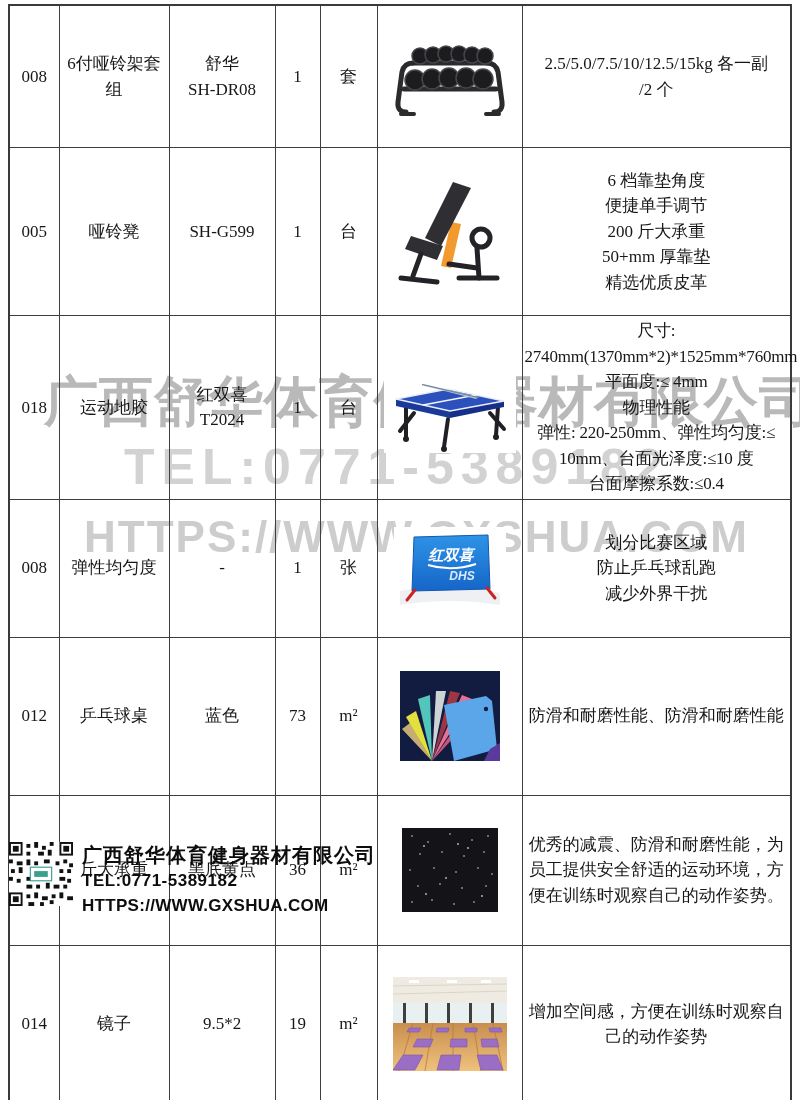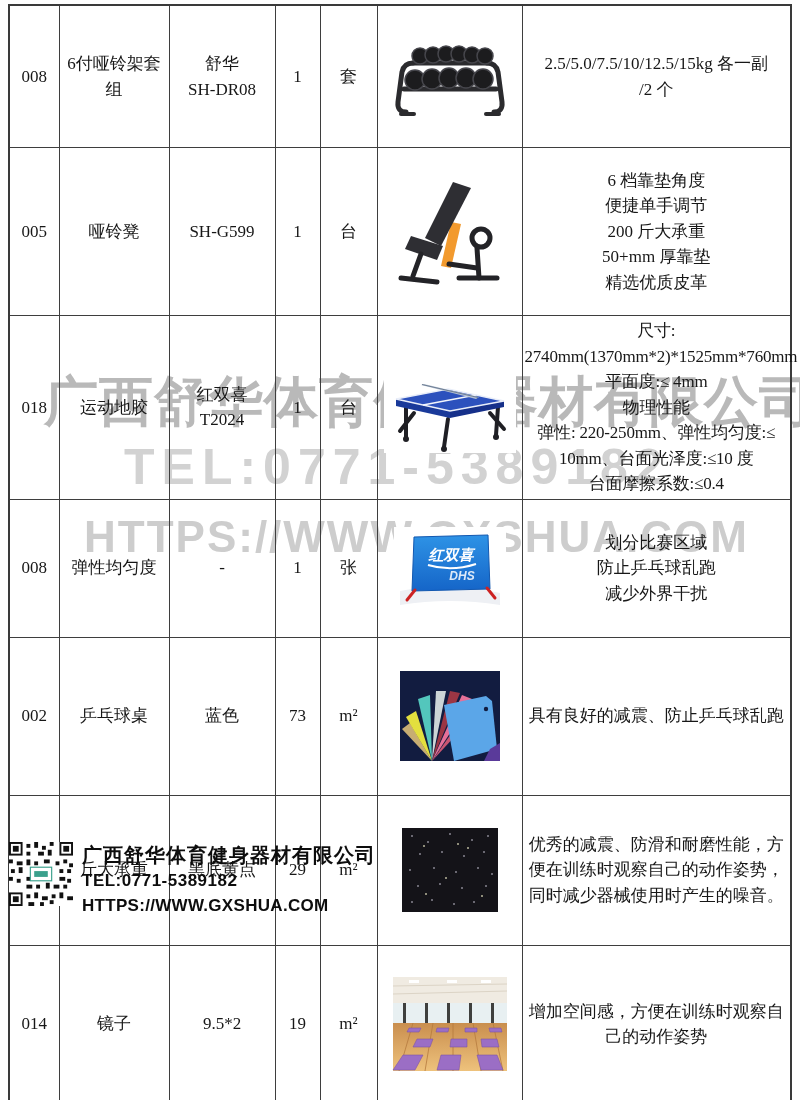--- a/index.html
+++ b/index.html
@@ -180,49 +180,49 @@
                 <line x1="93" y1="61" x2="101" y2="71"></line>
           </g>
         </svg>
       </td>
       <td class="desc">划分比赛区域
 防止乒乓球乱跑
 减少外界干扰</td>
     </tr>
 
     <tr style="height:113px">
-      <td>002</td>
+      <td>012</td>
       <td>乒乓球桌</td>
       <td>蓝色</td>
       <td>73</td>
       <td>m²</td>
       <td class="imgcell">
         <svg class="imgbox" width="112" height="102" viewBox="0 0 112 102">
           <rect width="112" height="102" fill="#fff"></rect>
           <rect x="6" y="6" width="100" height="90" fill="#121c40"></rect>
           <polygon points="38,96 8,64 16,58" fill="#c7ad72"></polygon>
           <polygon points="38,96 12,52 22,46" fill="#e3df3e"></polygon>
           <polygon points="38,96 24,34 36,30" fill="#53c6bc"></polygon>
           <polygon points="38,96 42,26 52,26" fill="#ccd4d6"></polygon>
           <polygon points="38,96 56,26 66,28" fill="#9c3644"></polygon>
           <polygon points="38,96 68,30 78,34" fill="#e57098"></polygon>
           <polygon points="38,96 80,36 88,42" fill="#c95572"></polygon>
           <polygon points="50,40 92,31 98,36 103,84 60,96" fill="#5ba6e8"></polygon>
           <circle cx="92" cy="44" r="2.2" fill="#121c40"></circle>
           <polygon points="96,84 106,78 106,96 90,96" fill="#5a3a9a"></polygon>
         </svg>
       </td>
-      <td class="desc">具有良好的减震、防止乒乓球乱跑</td>
+      <td class="desc">防滑和耐磨性能、防滑和耐磨性能</td>
     </tr>
 
     <tr style="height:119px">
       <td>013</td>
       <td>斤大承重</td>
       <td>黑底黄点</td>
-      <td>29</td>
+      <td>36</td>
       <td>m²</td>
       <td class="imgcell">
         <svg class="imgbox" width="106" height="94" viewBox="0 0 106 94">
           <rect width="106" height="94" fill="#fff"></rect>
           <rect x="5" y="5" width="96" height="84" fill="#141318"></rect>
           <g fill="#6a6872">
             <rect x="14" y="12" width="2" height="2"></rect>
                 <rect x="30" y="18" width="2" height="2"></rect>
             <rect x="52" y="10" width="2" height="2"></rect>
                 <rect x="74" y="16" width="2" height="2"></rect>
@@ -248,21 +248,21 @@
           <g fill="#8f8d7a">
             <rect x="26" y="22" width="2" height="2"></rect>
                 <rect x="70" y="24" width="2" height="2"></rect>
             <rect x="48" y="54" width="2" height="2"></rect>
                 <rect x="28" y="70" width="2" height="2"></rect>
             <rect x="84" y="72" width="2" height="2"></rect>
                 <rect x="60" y="20" width="2" height="2"></rect>
           </g>
         </svg>
       </td>
-      <td class="desc">优秀的减震、防滑和耐磨性能，方便在训练时观察自己的动作姿势，同时减少器械使用时产生的噪音。</td>
+      <td class="desc">优秀的减震、防滑和耐磨性能，为员工提供安全舒适的运动环境，方便在训练时观察自己的动作姿势。</td>
     </tr>
 
     <tr style="height:122px">
       <td>014</td>
       <td>镜子</td>
       <td>9.5*2</td>
       <td>19</td>
       <td>m²</td>
       <td class="imgcell">
         <svg class="imgbox" width="122" height="102" viewBox="0 0 122 102">

